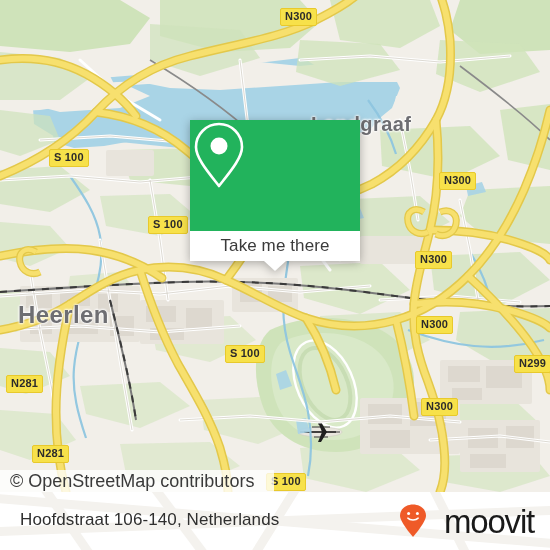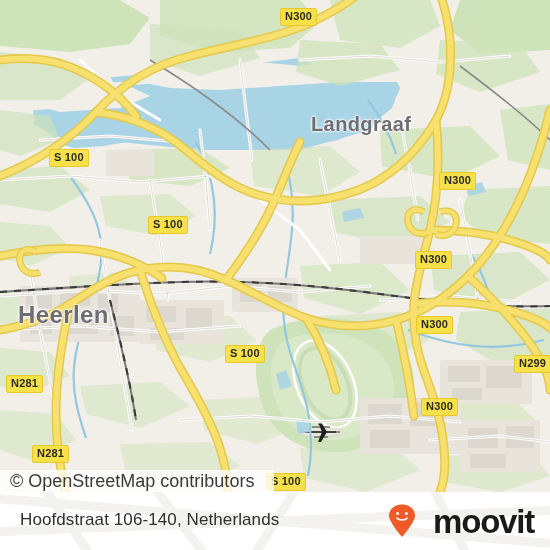--- a/index.html
+++ b/index.html
@@ -81,21 +81,21 @@
     position:absolute;left:0;top:492px;width:550px;height:58px;
     background:#ffffff;overflow:hidden;
   }
   .footer-bg{position:absolute;left:0;top:0;}
   .footer-address{
     position:absolute;left:20px;top:18px;
     font-size:17px;color:#2f2f2f;white-space:nowrap;letter-spacing:.1px;
   }
   .logo{position:absolute;right:16px;top:12px;display:flex;align-items:center;}
   .logo-word{
-    font-size:33px;font-weight:bold;color:#1a1a1a;
+    font-size:33px;font-weight:normal;color:#1a1a1a;
     letter-spacing:-1.2px;line-height:33px;margin-left:16px;
   }
 </style>
 </head>
 <body>
 
 <div id="app">
 
   <div class="map">
     <svg width="550" height="492" viewBox="0 0 550 492">
@@ -343,20 +343,32 @@
     <div class="shield" style="left:439px;top:172px;">N300</div>
     <div class="shield" style="left:415px;top:251px;">N300</div>
     <div class="shield" style="left:416px;top:316px;">N300</div>
     <div class="shield" style="left:514px;top:355px;text-align:right;">N299</div>
     <div class="shield" style="left:421px;top:398px;">N300</div>
     <div class="shield" style="left:225px;top:345px;">S 100</div>
     <div class="shield" style="left:6px;top:375px;">N281</div>
     <div class="shield" style="left:32px;top:445px;">N281</div>
     <div class="shield" style="left:266px;top:473px;">S 100</div>
 
+    <div class="popup">
+      <div class="popup-head">
+        <svg width="58" height="70" viewBox="0 0 58 70">
+          <path d="M29,4 C16.3,4 6,14.3 6,27 C6,38 18,52 29,66 C40,52 52,38 52,27 C52,14.3 41.7,4 29,4 Z" fill="none" stroke="#ffffff" stroke-width="2.6" stroke-linejoin="round"></path>
+          <circle cx="29" cy="26" r="8.5" fill="#ffffff"></circle>
+        </svg>
+      </div>
+      <div class="popup-body">
+        <span>Take me there</span>
+      </div>
+      <div class="popup-tail"></div>
+    </div>
 
     <div class="attribution">© OpenStreetMap contributors</div>
   </div>
 
   <div class="footer">
     <svg class="footer-bg" width="550" height="58" viewBox="0 0 550 58">
       <rect x="0" y="0" width="550" height="58" fill="#ffffff"></rect>
       <g stroke="#f4f2ee" stroke-width="9" fill="none" stroke-linecap="round">
         <path d="M40,-10 L95,70"></path>
         <path d="M150,-10 L210,70"></path>

